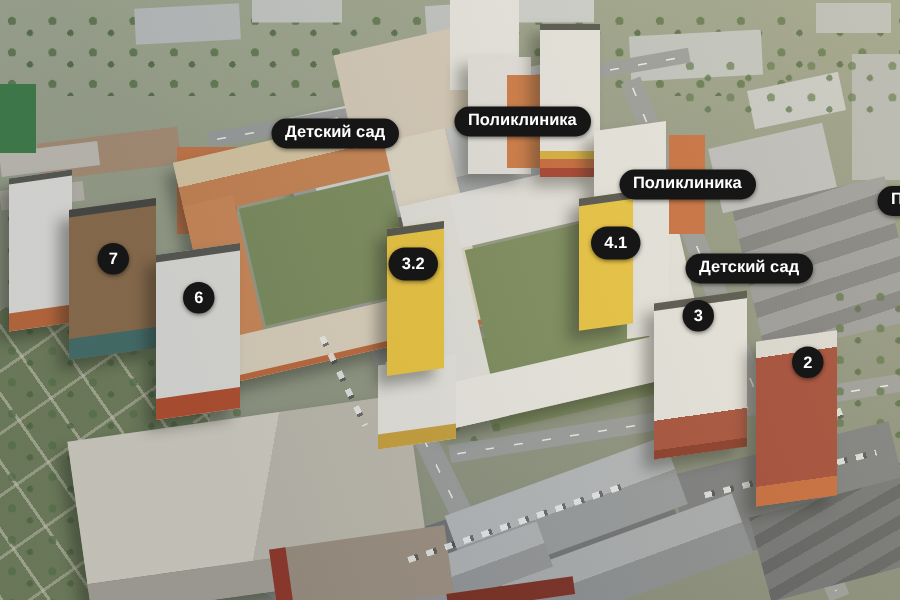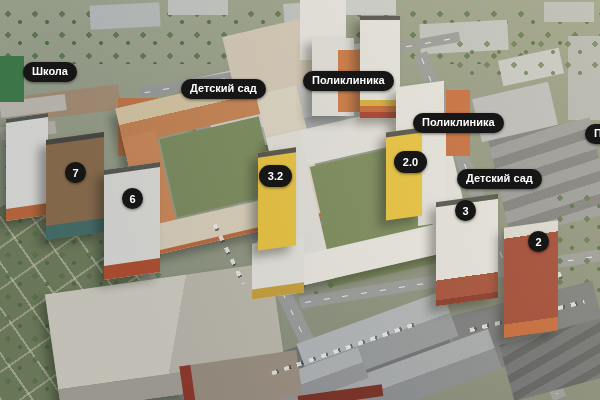--- a/index.html
+++ b/index.html
@@ -233,27 +233,26 @@
   <div class="abs win skew shadow" id="t6"></div>
   <div class="abs win skew" id="t42b"></div>
   <div class="abs win skew shadow" id="t42"></div>
   <div class="abs win skew" id="t41b"></div>
   <div class="abs win skew shadow" id="t41"></div>
   <div class="abs win skew shadow" id="t3"></div>
   <div class="abs win-strong skew shadow" id="t2"></div>
 
   <div class="abs" id="light"></div>
 
-  <div class="poi" id="pl1">Школа</div>
   <div class="poi" id="pl2">Детский сад</div>
   <div class="poi" id="pl3">Поликлиника</div>
   <div class="poi" id="pl4">Поликлиника</div>
   <div class="poi" id="pl5">Детский сад</div>
   <div class="poi" id="pl6">П</div>
 
   <div class="mk" id="mk7">7</div>
   <div class="mk" id="mk6">6</div>
   <div class="mk wide" id="mk42">3.2</div>
-  <div class="mk wide" id="mk41">2.0</div>
+  <div class="mk wide" id="mk41">4.1</div>
   <div class="mk" id="mk3">3</div>
   <div class="mk" id="mk2">2</div>
 
 </div>
 
 </body></html>

